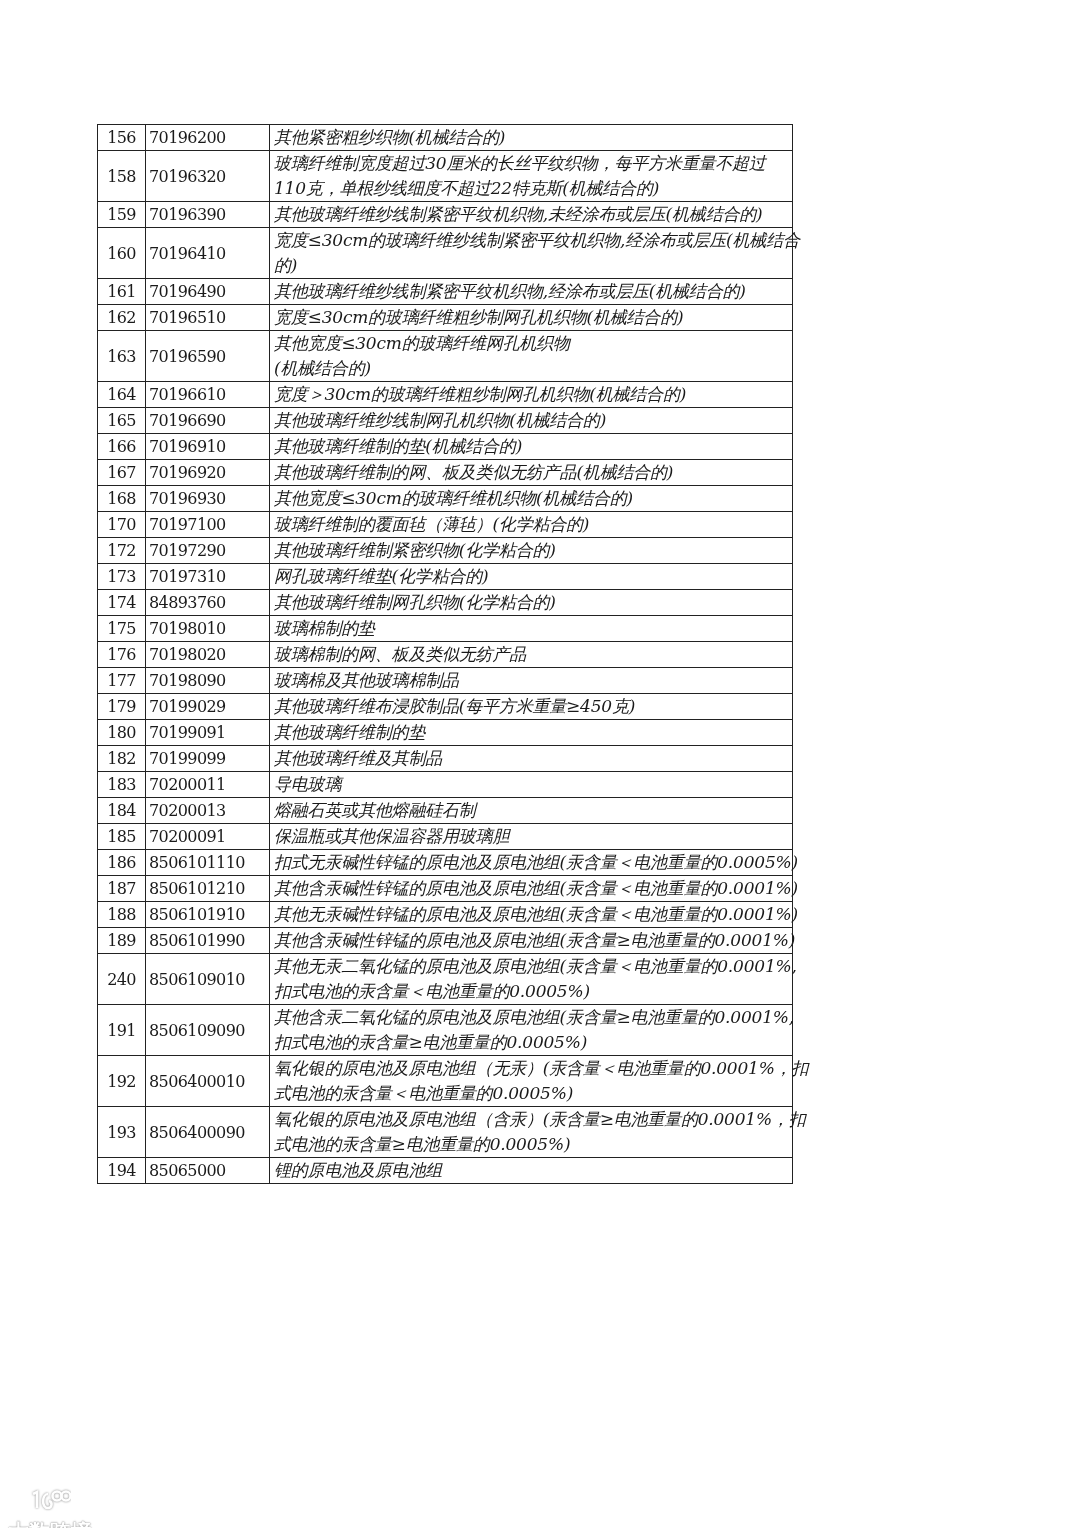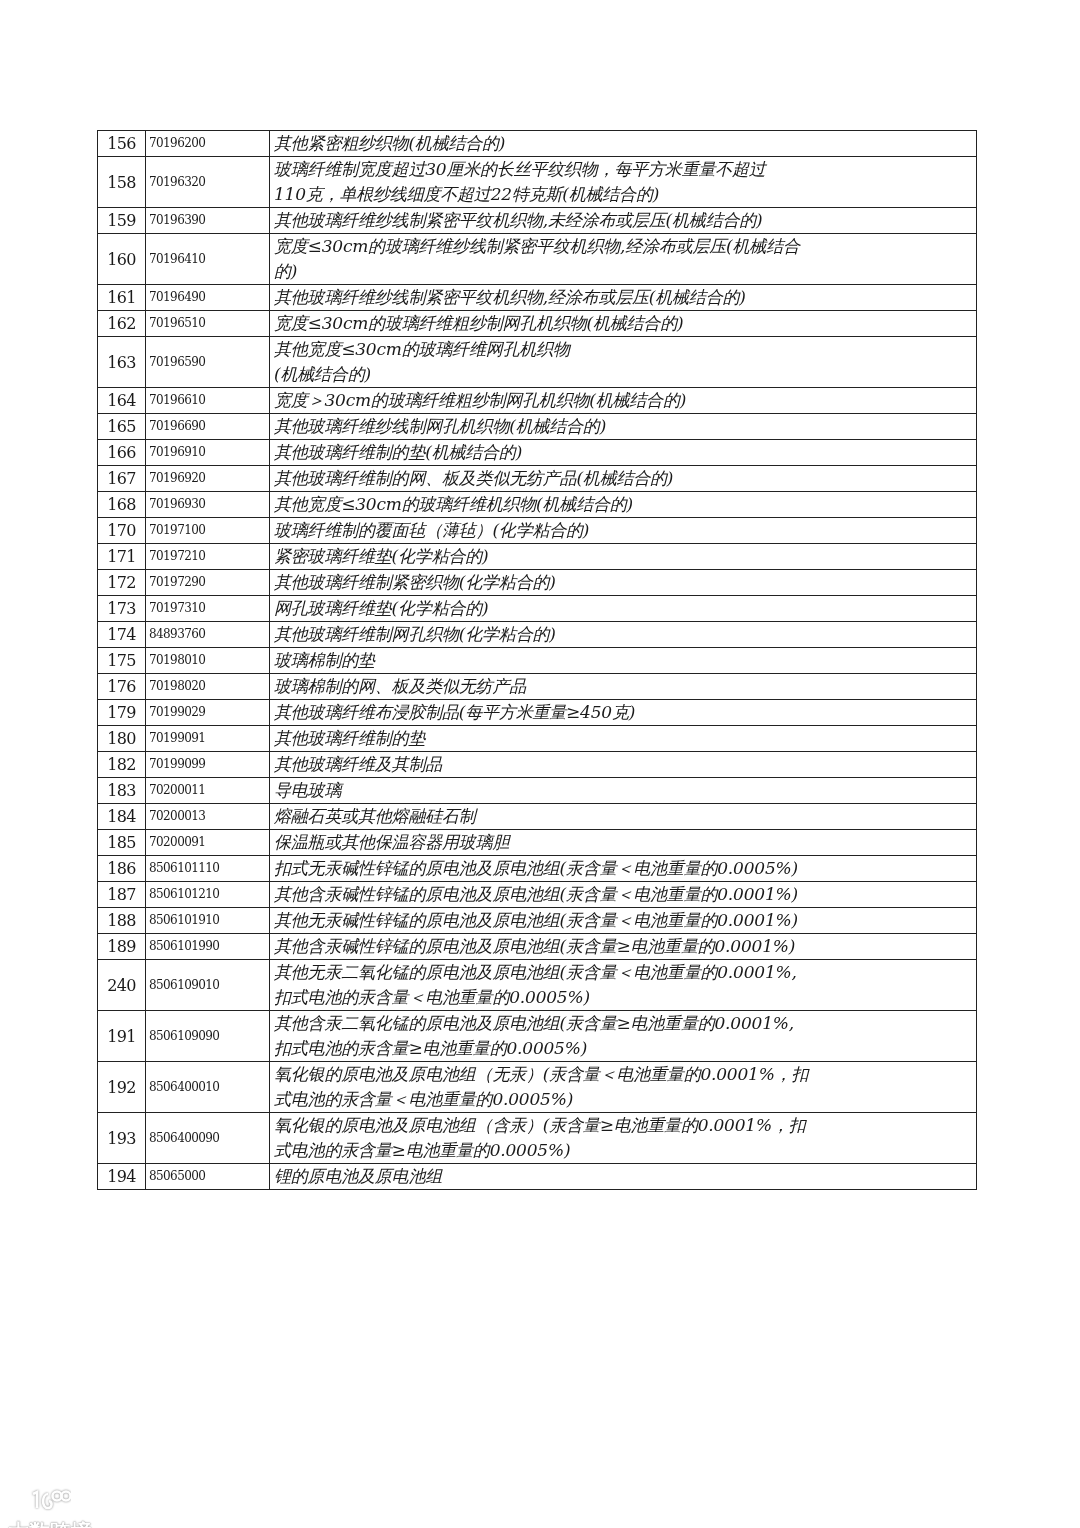--- a/index.html
+++ b/index.html
@@ -11,22 +11,22 @@
       width: 1080px;
       height: 1528px;
       position: relative;
       overflow: hidden;
       font-family: "DejaVu Serif", "Liberation Serif", serif;
       color: #1a1a1a;
     }
     .page-table {
       position: absolute;
       left: 97px;
-      top: 130px;
-      width: 880px;
+      top: 124px;
+      width: 696px;
       border-collapse: collapse;
       table-layout: fixed;
     }
     .page-table td {
       border: 1.6px solid #222;
       padding: 0 3px;
       font-size: 17px;
       line-height: 25px;
       vertical-align: middle;
       letter-spacing: -0.2px;
@@ -34,21 +34,21 @@
     .page-table td.col-no {
       width: 47px;
       text-align: center;
       padding: 0;
       font-size: 16px;
       letter-spacing: -0.6px;
     }
     .page-table td.col-code {
       width: 117px;
       padding-left: 3px;
-      font-size: 12px;
+      font-size: 16px;
       letter-spacing: -0.6px;
     }
     .page-table td.col-desc {
       padding-left: 4px;
       font-style: italic;
     }
     .page-table tr.single td { height: 24.4px; }
     .page-table tr.double td { height: 50px; }
     .desc-line { display: block; white-space: nowrap; }
 
@@ -164,27 +164,20 @@
         </td>
       </tr>
       <tr class="single">
         <td class="col-no">170</td>
         <td class="col-code">70197100</td>
         <td class="col-desc">
           <span class="desc-line">玻璃纤维制的覆面毡（薄毡）(化学粘合的)</span>
         </td>
       </tr>
       <tr class="single">
-        <td class="col-no">171</td>
-        <td class="col-code">70197210</td>
-        <td class="col-desc">
-          <span class="desc-line">紧密玻璃纤维垫(化学粘合的)</span>
-        </td>
-      </tr>
-      <tr class="single">
         <td class="col-no">172</td>
         <td class="col-code">70197290</td>
         <td class="col-desc">
           <span class="desc-line">其他玻璃纤维制紧密织物(化学粘合的)</span>
         </td>
       </tr>
       <tr class="single">
         <td class="col-no">173</td>
         <td class="col-code">70197310</td>
         <td class="col-desc">
@@ -203,20 +196,27 @@
         <td class="col-code">70198010</td>
         <td class="col-desc">
           <span class="desc-line">玻璃棉制的垫</span>
         </td>
       </tr>
       <tr class="single">
         <td class="col-no">176</td>
         <td class="col-code">70198020</td>
         <td class="col-desc">
           <span class="desc-line">玻璃棉制的网、板及类似无纺产品</span>
+        </td>
+      </tr>
+      <tr class="single">
+        <td class="col-no">177</td>
+        <td class="col-code">70198090</td>
+        <td class="col-desc">
+          <span class="desc-line">玻璃棉及其他玻璃棉制品</span>
         </td>
       </tr>
       <tr class="single">
         <td class="col-no">179</td>
         <td class="col-code">70199029</td>
         <td class="col-desc">
           <span class="desc-line">其他玻璃纤维布浸胶制品(每平方米重量≥450克)</span>
         </td>
       </tr>
       <tr class="single">

